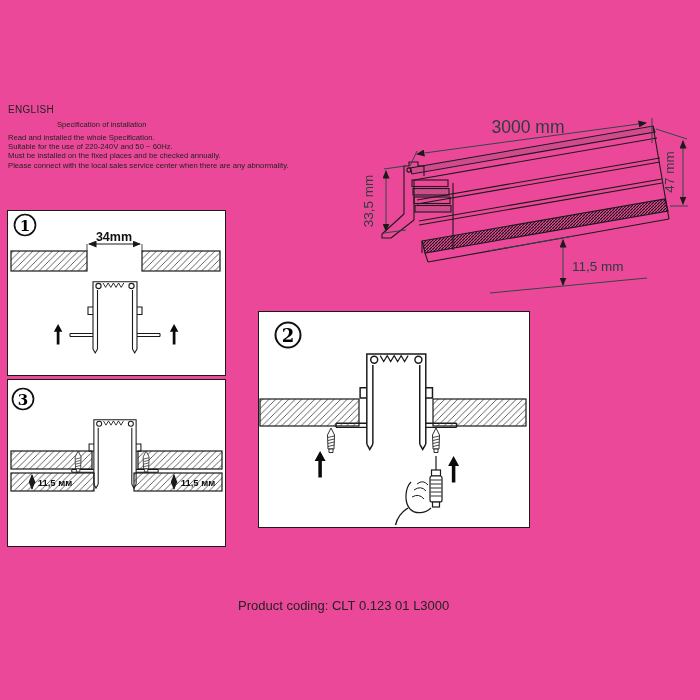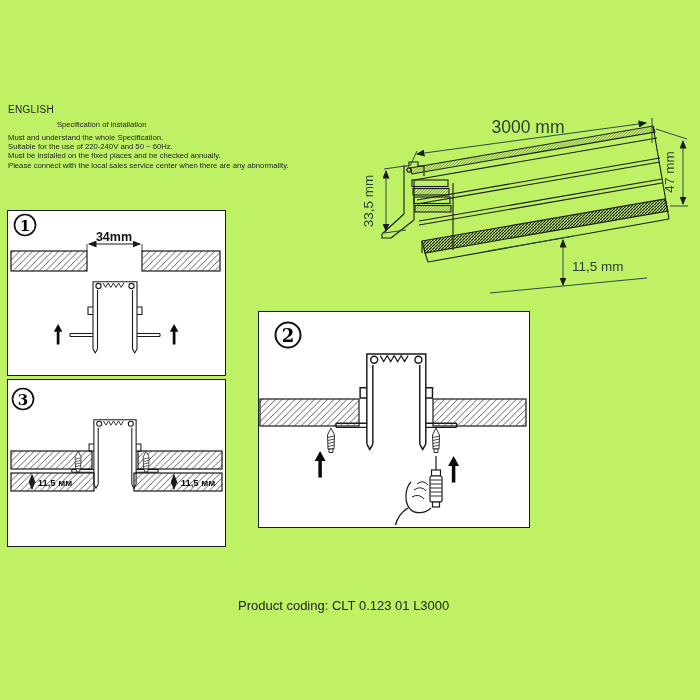--- a/index.html
+++ b/index.html
@@ -1,16 +1,16 @@
 <!DOCTYPE html>
 <html><head>
 <meta charset="utf-8">
 <style>
   html,body{margin:0;padding:0;background:#fff;}
-  .page{position:relative;width:700px;height:700px;background:#bef264;overflow:hidden;
+  .page{position:relative;width:700px;height:700px;background:#ec4899;overflow:hidden;
         font-family:"Liberation Sans",sans-serif;color:#1a1a1a;text-decoration:underline;}
   .abs{position:absolute;}
   .english{left:8px;top:104px;font-size:10px;letter-spacing:.3px;color:#222;}
   .spec-title{left:57px;top:120px;width:160px;text-align:left;font-size:7.6px;color:#222;}
   .spec-lines{left:8px;top:133px;font-size:7.7px;line-height:9.2px;color:#222;white-space:nowrap;}
   .footer{left:238px;top:554px;font-size:13px;color:#222;margin-top:44px;}
   .panel{position:absolute;border:1px solid #1a1a1a;background:#fff;}
   .p1{left:7px;top:210px;width:217px;height:164px;}
   .p3{left:7px;top:379px;width:217px;height:166px;}
   .p2{left:258px;top:311px;width:270px;height:215px;}
@@ -64,21 +64,21 @@
         <path d="M4,21 h4 v3.5 h-4 z"></path>
       </g>
 
       <path id="barrow" d="M6,0 L11,9 H7.6 V24 H4.4 V9 H1 Z" fill="#0a0a0a"></path>
     </defs>
   </svg>
 
   <div class="abs english">ENGLISH</div>
   <div class="abs spec-title">Specification of installation</div>
   <div class="abs spec-lines">
-    <div>Must and understand the whole Specification.</div>
+    <div>Read and installed the whole Specification.</div>
     <div>Suitable for the use of 220-240V and 50 ~ 60Hz.</div>
     <div>Must be installed on the fixed places and be checked annually.</div>
     <div>Please connect with the local sales service center when there are any abnormality.</div>
   </div>
 
   <svg class="abs" style="left:360px;top:10px;" width="340" height="290" viewBox="0 0 340 290">
     <g fill="none" stroke="#1a1a1a" stroke-width="1.1">
 
       <polygon points="50,158 293,116 295,122 52,164" fill="url(#fhatch)"></polygon>
       <path d="M54,170 L297,128"></path>

